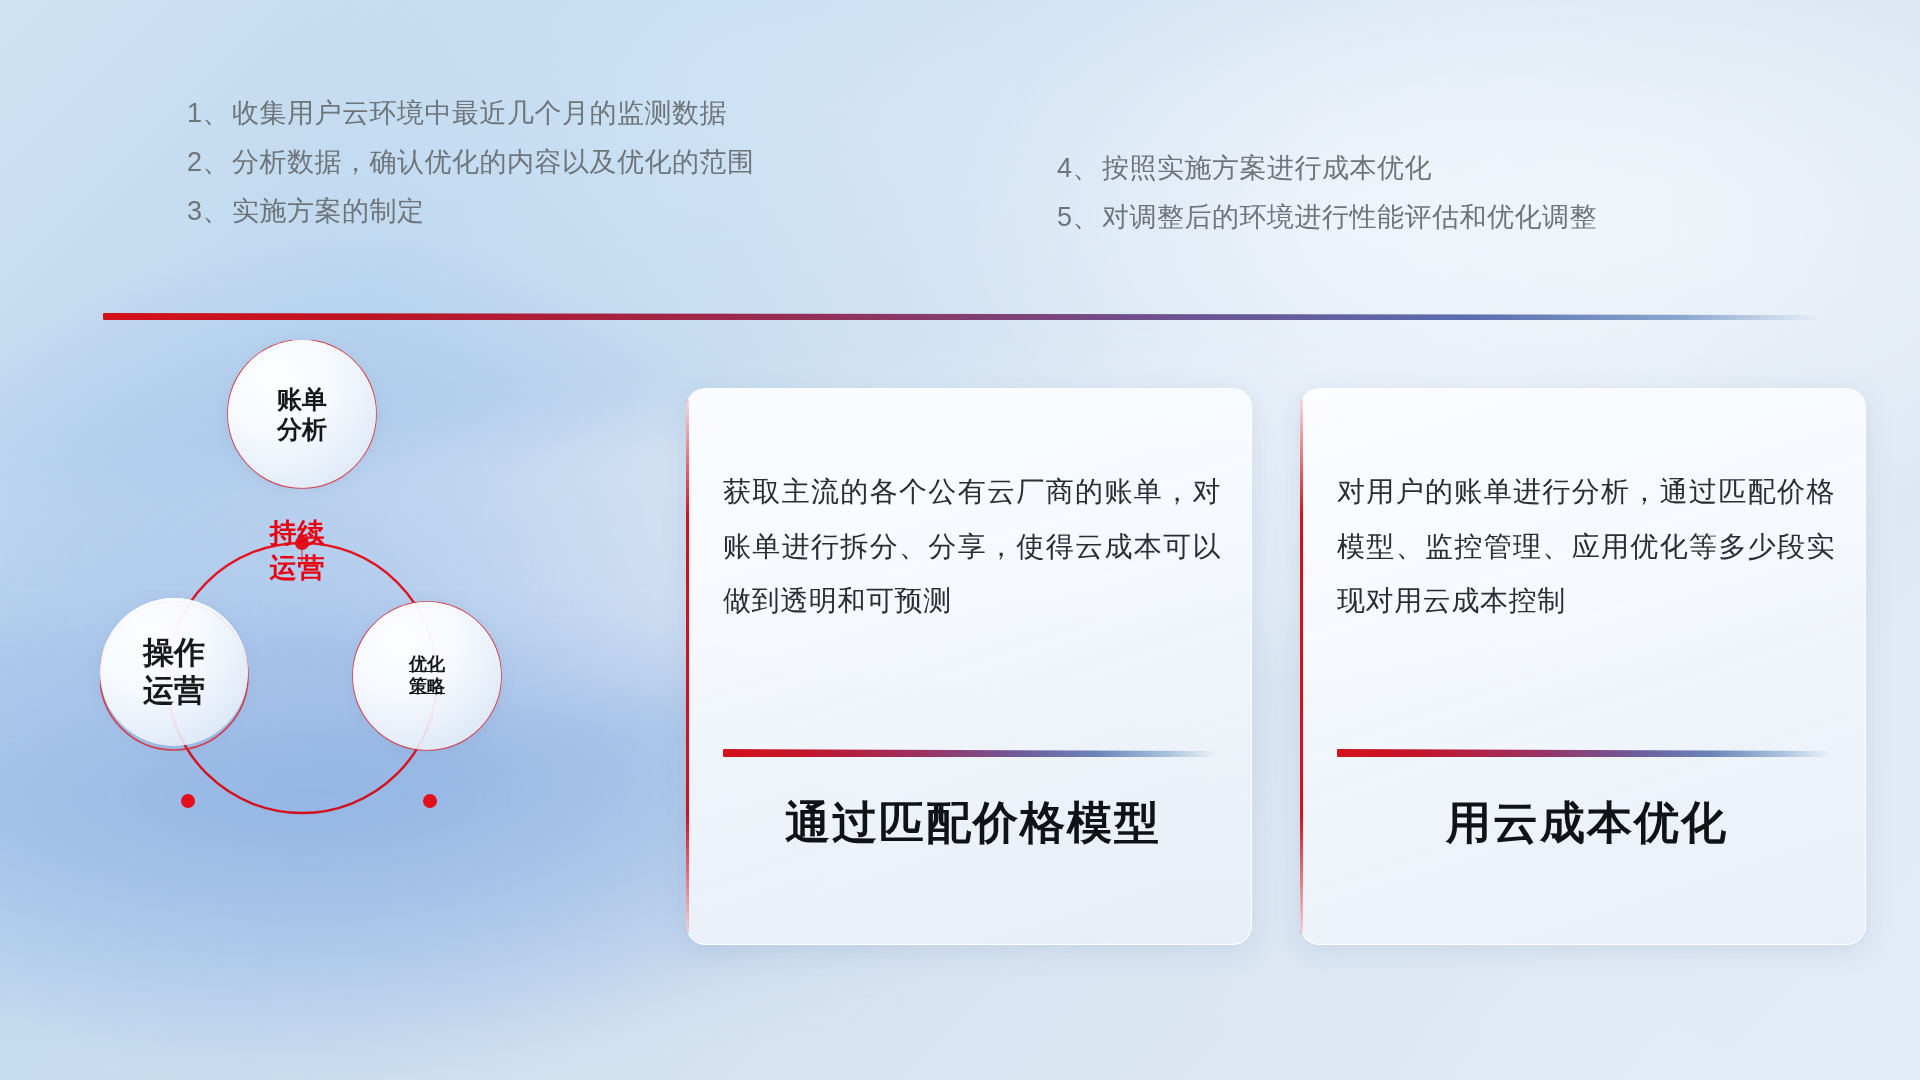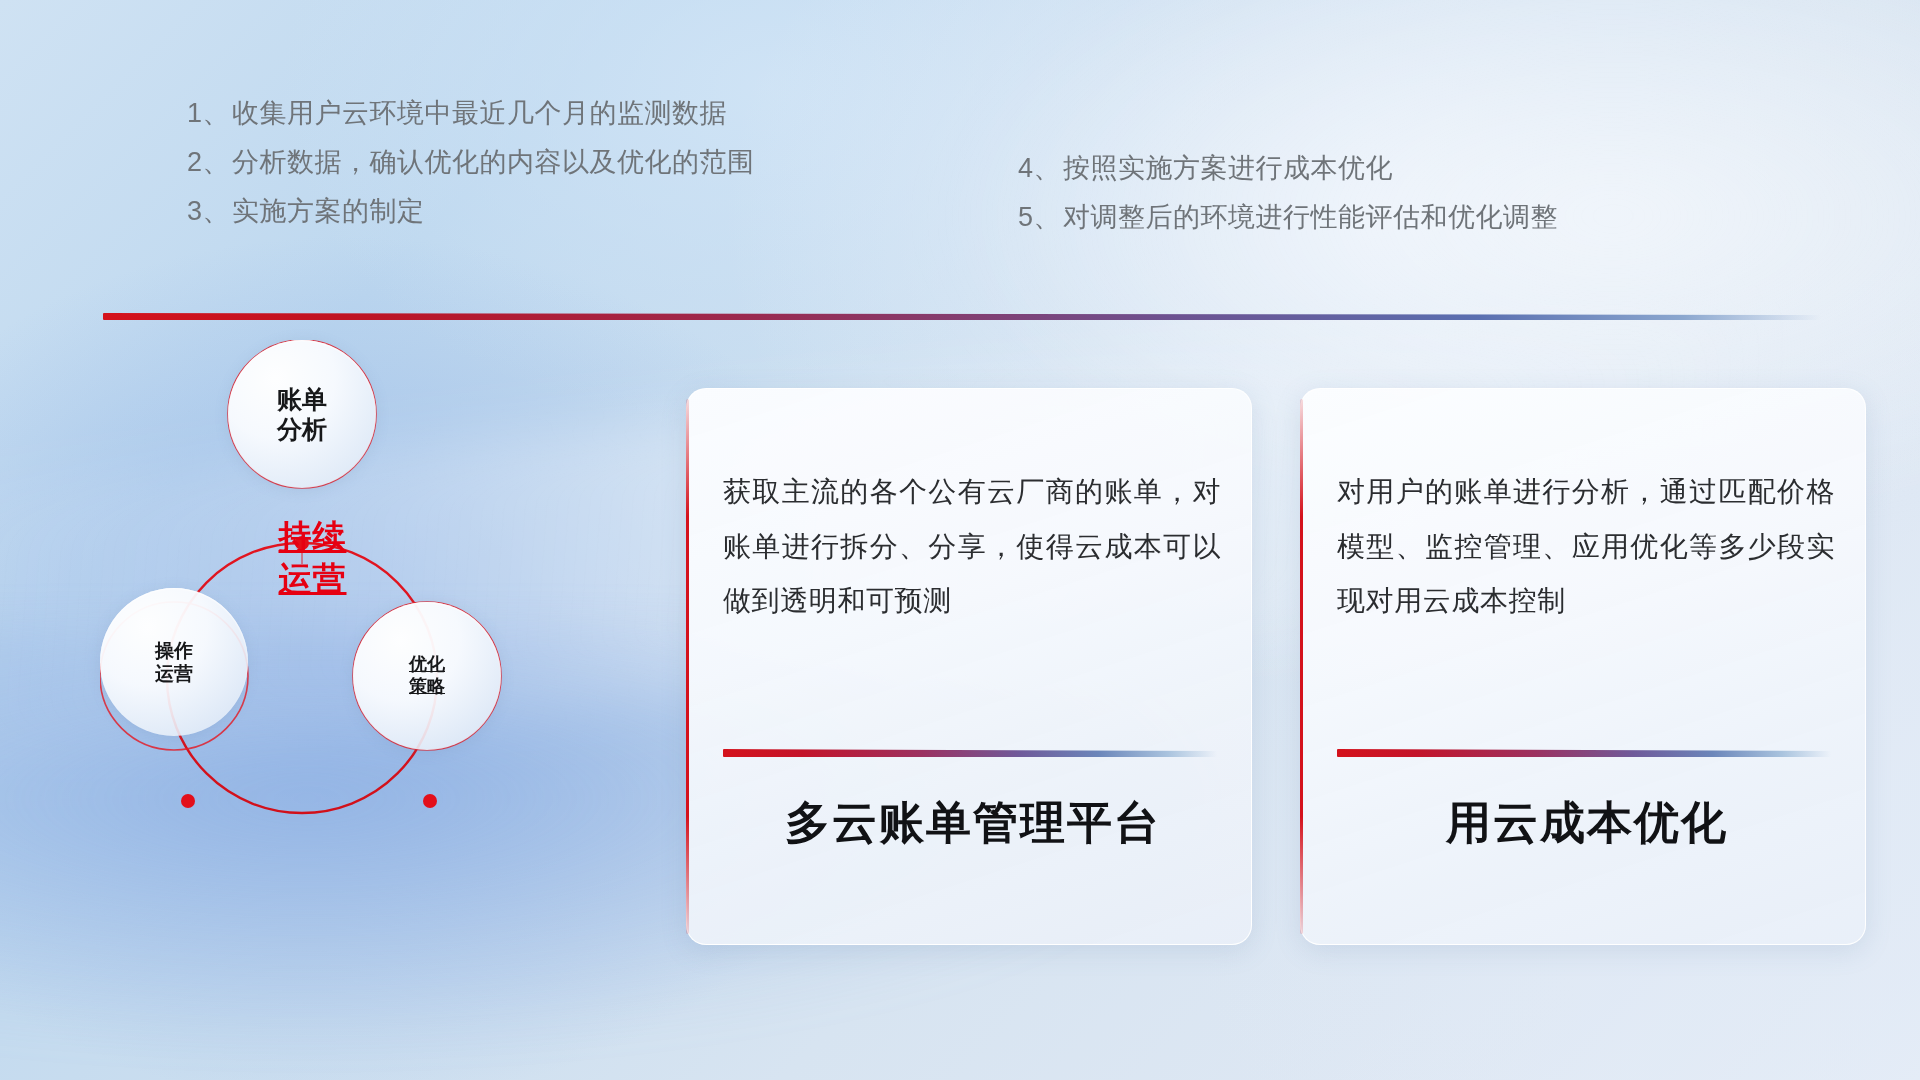--- a/index.html
+++ b/index.html
@@ -53,21 +53,21 @@
   .list {
     position: absolute;
     color: #6f7479;
     font-size: 27px;
     line-height: 1.0;
     letter-spacing: 0.5px;
     white-space: nowrap;
     margin-left: 35px;
   }
   .list-left { left: 152px; top: 100px; }
-  .list-right { left: 983px; top: 155px; }
+  .list-right { left: 1022px; top: 155px; }
   .list-item {
     margin-bottom: 22px;
     display: block;
   }
   .list-item .num { margin-right: 2px; }
 
   
   .hr-main {
     position: absolute;
     left: 103px;
@@ -101,44 +101,43 @@
     color: #17181a;
     font-weight: bold;
     line-height: 1.22;
   }
   .bubble-top {
     left: 128px; top: 0px;
     width: 148px; height: 148px;
     font-size: 25px;
   }
   .bubble-bl {
-    left: 0px; top: 248px;
+    left: 0px; top: 258px;
     width: 148px; height: 148px;
-    font-size: 19px;
+    font-size: 31px;
   }
   .bubble-br {
     left: 253px; top: 262px;
     width: 148px; height: 148px;
     font-size: 18px;
     text-decoration: underline;
   }
   .bubble span { display: block; }
 
   .venn-center {
     position: absolute;
-    left: 130px;
+    left: 115px;
     top: 176px;
     width: 165px;
     text-align: center;
     color: #e60012;
     font-weight: bold;
-    font-size: 33px;
+    font-size: 27px;
     line-height: 1.28;
     letter-spacing: 1px;
-    text-decoration: underline;
   }
   .venn-center span { display: block; }
 
   
   .card {
     position: absolute;
     top: 388px;
     width: 566px;
     height: 557px;
     border-radius: 20px;
@@ -265,21 +264,21 @@
 
     <div class="venn-center">
       <span>持续</span>
       <span>运营</span>
     </div>
   </div>
 
   <div class="card card-1">
     <div class="card-body">获取主流的各个公有云厂商的账单，对账单进行拆分、分享，使得云成本可以做到透明和可预测</div>
     <div class="card-rule"></div>
-    <div class="card-title">多云账单管理平台</div>
+    <div class="card-title">通过匹配价格模型</div>
   </div>
 
   <div class="card card-2">
     <div class="card-body">对用户的账单进行分析，通过匹配价格模型、监控管理、应用优化等多少段实现对用云成本控制</div>
     <div class="card-rule"></div>
     <div class="card-title">用云成本优化</div>
   </div>
 
 </div>
 

